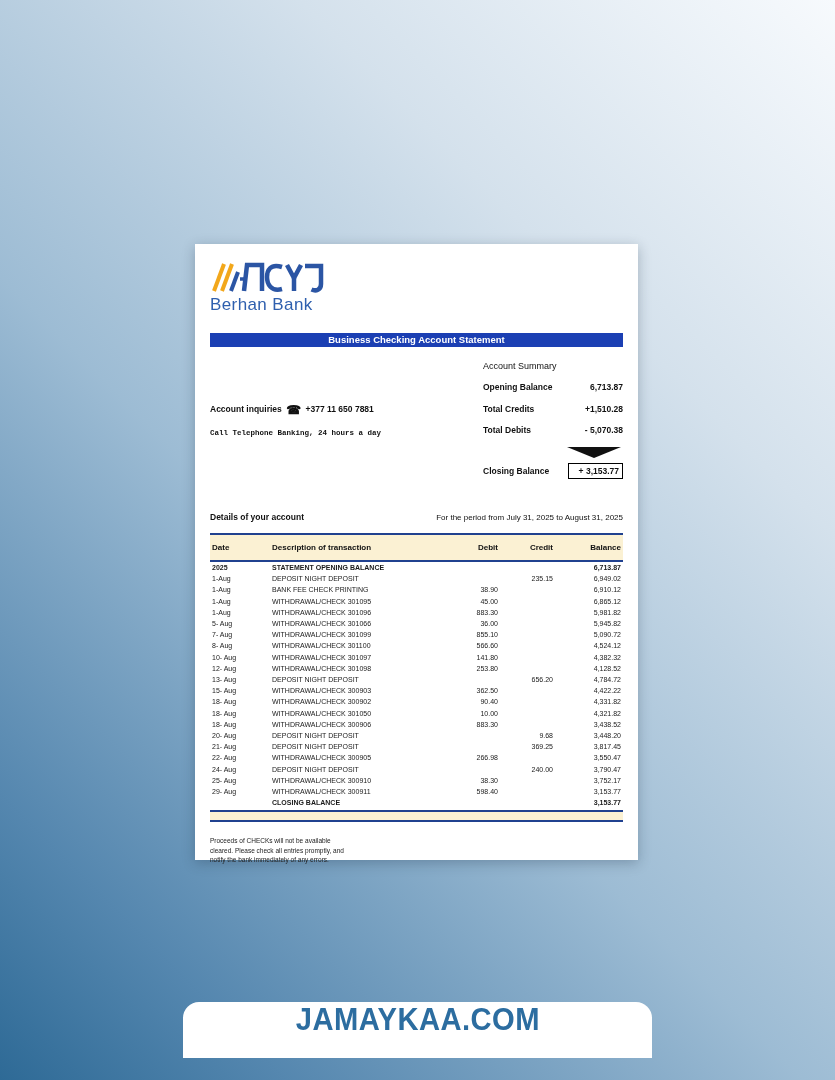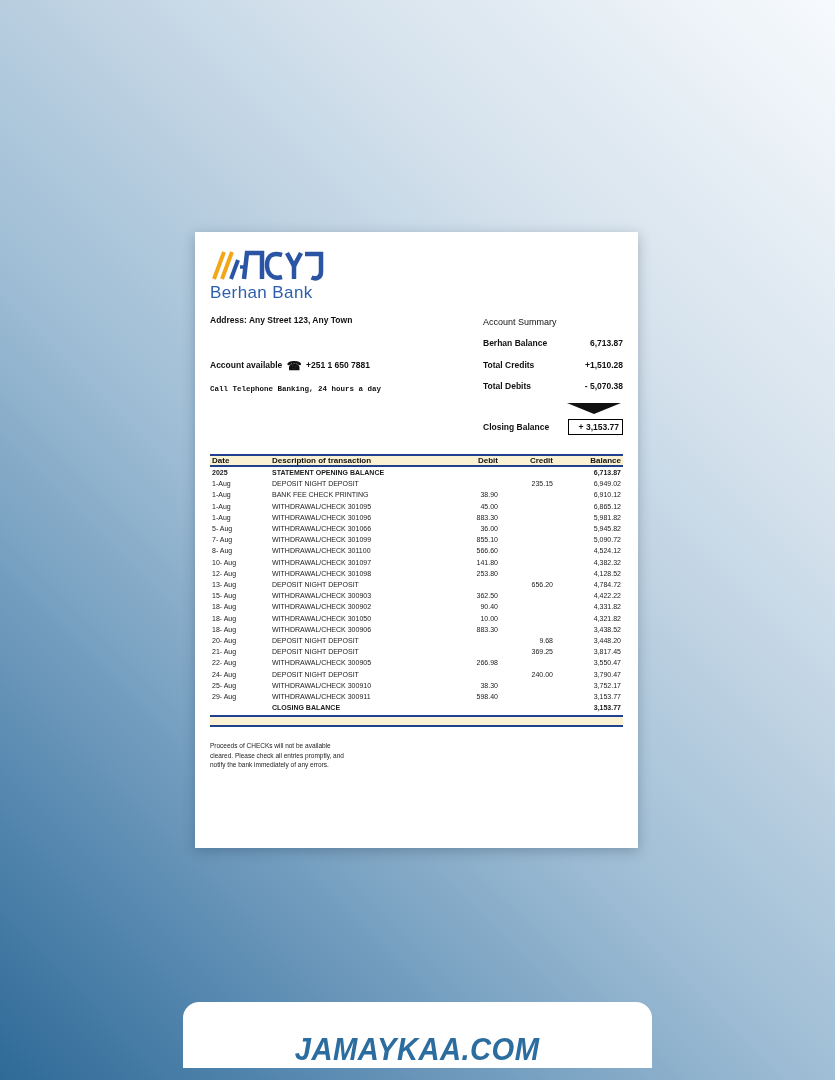--- a/index.html
+++ b/index.html
@@ -5,21 +5,21 @@
   html, body { margin: 0; padding: 0; }
   body {
     width: 835px; height: 1080px; position: relative; overflow: hidden;
     background: linear-gradient(225deg, #f7fafd 0%, #d4e1ec 28%, #9dbcd4 58%, #5587af 85%, #2e6a96 100%);
     font-family: "Liberation Sans", sans-serif;
     -webkit-font-smoothing: antialiased;
   }
 
   
   .doc {
-    position: absolute; left: 195px; top: 232px; width: 443px; height: 616px;
+    position: absolute; left: 195px; top: 244px; width: 443px; height: 616px;
     background: #ffffff; box-sizing: border-box; padding: 16px 15px 0 15px;
     box-shadow: 0 3px 12px rgba(20,40,60,0.28);
   }
 
   .logo-block { line-height: 0; }
   .bank-name { font-size: 17px; color: #2e5fae; letter-spacing: 0.4px; line-height: 20px; margin-top: 1px; }
 
   .title-bar {
     margin-top: 18px; height: 14px; line-height: 14px; background: #1b3fb3;
     color: #ffffff; font-weight: bold; font-size: 9.5px; text-align: center;
@@ -43,41 +43,41 @@
   .closing-box { border: 1px solid #000; box-sizing: border-box; width: 55px; padding: 2px 3px; text-align: right; }
 
   .details-row { display: flex; justify-content: space-between; align-items: baseline; margin-top: 25px; }
   .details-heading { font-size: 8.5px; font-weight: bold; color: #111; }
   .period { font-size: 8px; color: #111; }
 
   table.txns { width: 100%; border-collapse: collapse; table-layout: fixed; margin-top: 11px; }
   table.txns thead th {
     background: #fbf1d3; font-size: 8px; font-weight: bold; color: #111;
     border-top: 2px solid #20418f; border-bottom: 2px solid #20418f;
-    padding: 0 2px; text-align: left;
+    padding: 8px 2px; text-align: left;
   }
   table.txns th.num, table.txns td.num { text-align: right; }
   table.txns tbody td {
     font-size: 7px; color: #1a1a1a; line-height: 11.2px; height: 11.2px;
     padding: 0 2px; overflow: hidden; white-space: nowrap;
   }
   table.txns tbody tr.bold td { font-weight: bold; }
 
   .table-end-bar {
     margin-top: 2px; height: 8px; background: #fbf1d3;
     border-top: 2px solid #20418f; border-bottom: 2px solid #20418f;
   }
 
   .footnote { margin-top: 14px; font-size: 6.5px; line-height: 1.4; color: #222; white-space: pre-line; }
 
   
   .watermark {
-    position: absolute; left: 183px; top: 1002px; width: 469px; height: 66px;
+    position: absolute; left: 183px; top: 1002px; width: 469px; height: 56px;
     background: #ffffff; border-radius: 16px 16px 0 0;
-    display: flex; align-items: flex-end; justify-content: center; font-style: italic;
+    display: flex; align-items: flex-start; justify-content: center;
   }
   .watermark-text { font-size: 31px; font-weight: bold; color: #2c6da0; letter-spacing: 0.5px; transform: scaleX(0.94); }
 </style>
 </head>
 <body>
 
 <div class="doc">
 
   <div class="logo-block">
     <svg width="118" height="34" viewBox="0 0 118 34">
@@ -93,59 +93,63 @@
         <path d="M30 19 L37 19" stroke-width="3.5"></path>
         <path d="M72 7 C60 3 57 11 57 17 C57 24 61 32 72 29"></path>
         <path d="M77 5 L84 18 L91 5"></path>
         <path d="M84 18 L84 31"></path>
         <path d="M95 6 L111 6 L111 24 C111 30 106 31.5 101.5 29.5"></path>
       </g>
     </svg>
     <div class="bank-name">Berhan Bank</div>
   </div>
 
+  <div class="title-bar">Business Checking Account Statement</div>
 
   <div class="info">
     <div class="company">
-      <div>Address: Any Street 123, Any Town</div>
     </div>
 
     <div class="inquiries">
-      <span>Account available</span>
+      <span>Account inquiries</span>
       <span class="phone-icon">☎</span>
-      <span>+251 1 650 7881</span>
+      <span>+377 11 650 7881</span>
     </div>
 
     <div class="telebanking">Call Telephone Banking, 24 hours a day</div>
 
     <div class="summary">
       <div class="summary-title">Account Summary</div>
 
       <div class="summary-row">
-        <span>Berhan Balance</span>
+        <span>Opening Balance</span>
         <span>6,713.87</span>
       </div>
       <div class="summary-row">
         <span>Total Credits</span>
         <span>+1,510.28</span>
       </div>
       <div class="summary-row">
         <span>Total Debits</span>
         <span>- 5,070.38</span>
       </div>
 
       <div class="arrow-down"></div>
 
       <div class="closing-row">
         <span>Closing Balance</span>
         <span class="closing-box">+ 3,153.77</span>
       </div>
     </div>
   </div>
 
+  <div class="details-row">
+    <span class="details-heading">Details of your account</span>
+    <span class="period">For the period from July 31, 2025 to August 31, 2025</span>
+  </div>
 
   <table class="txns">
     <colgroup>
       <col style="width:60px">
         <col style="width:168px">
         <col style="width:62px">
         <col style="width:55px">
         <col>
     </colgroup>
     <thead>

